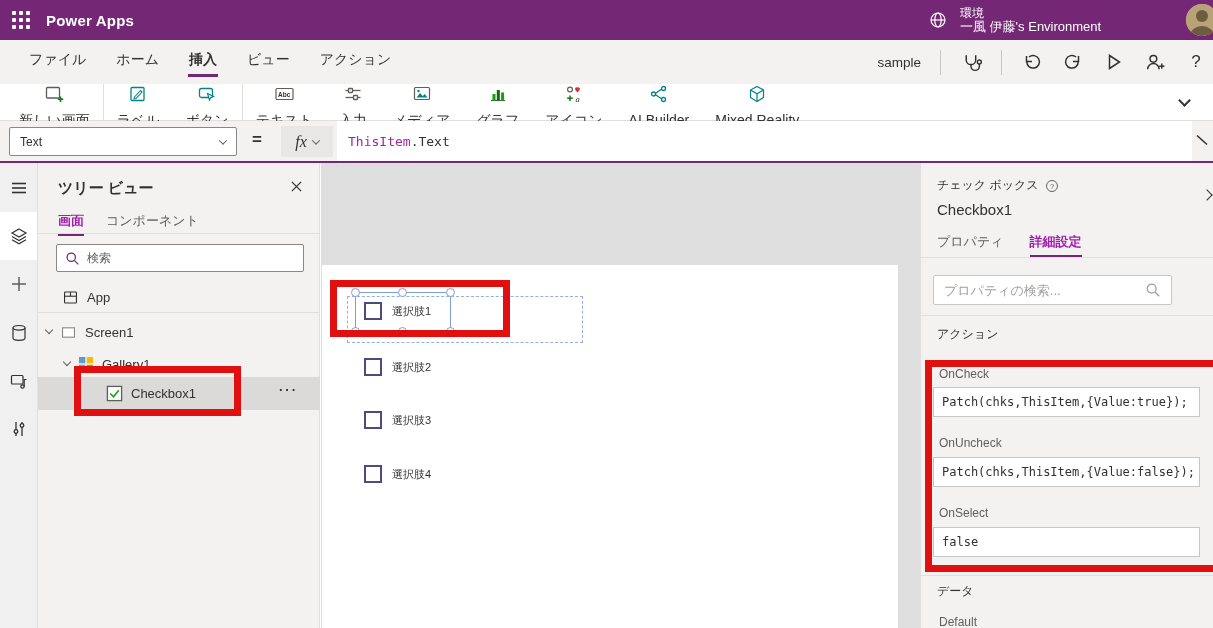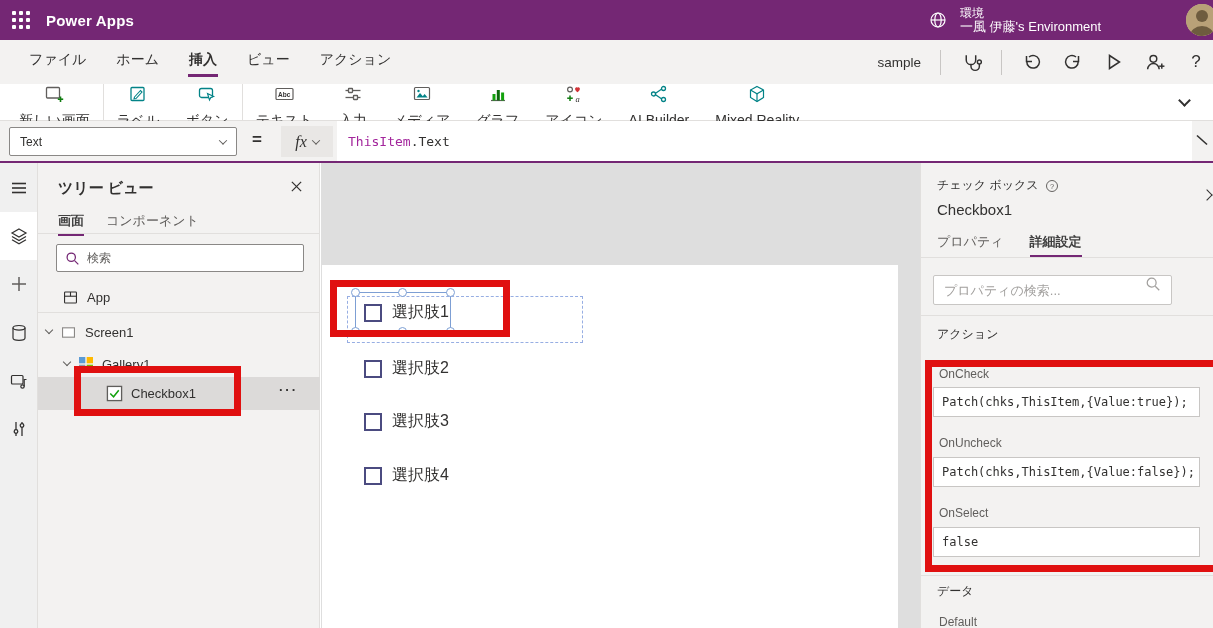--- a/index.html
+++ b/index.html
@@ -52,21 +52,21 @@
   .left-rail { position:absolute; left:0; top:163px; width:38px; height:465px; background:#f0f0f0; border-right:1px solid #e1dfdd; z-index:5; }
   .rail-item { position:absolute; left:0; width:37px; height:48px; display:flex; align-items:center; justify-content:center; cursor:pointer; }
   .rail-item.selected { background:#fff; }
 
   
   .tree-panel { position:absolute; left:38px; top:163px; width:282px; height:465px; background:#f3f2f1; border-right:1px solid #e1dfdd; }
   .tree-title { position:absolute; left:20px; top:16px; font-size:15px; font-weight:bold; }
   .tree-close { position:absolute; right:16px; top:17px; cursor:pointer; }
   .tree-tabs { position:absolute; left:20px; top:49px; display:flex; gap:22px; }
   .ttab { font-size:13px; color:#605e5c; padding-bottom:6px; position:relative; cursor:pointer; }
-  .ttab.active { color:#404040; font-weight:bold; }
+  .ttab.active { color:#a21caf; font-weight:bold; }
   .ttab.active::after { content:""; position:absolute; left:0; right:0; bottom:0; height:2.5px; background:#742774; }
   .tree-hdiv1 { position:absolute; left:0; top:70px; width:282px; height:1px; background:#e1dfdd; }
   .tree-search { position:absolute; left:18px; top:81px; width:248px; height:28px; background:#fff; border:1px solid #8a8886; border-radius:2px; display:flex; align-items:center; padding:0 8px; gap:7px; }
   .tree-search input { border:none; outline:none; flex:1; font-size:12px; color:#323130; background:transparent; font-family:inherit; }
   .tree-search input::placeholder { color:#605e5c; }
   .tree-row { position:absolute; height:28px; display:flex; align-items:center; gap:8px; font-size:13px; cursor:pointer; }
   .tree-hdiv2 { position:absolute; left:0; top:149px; width:282px; height:1px; background:#e1dfdd; }
   .row-app      { left:24px; top:120px; }
   .row-screen   { left:8px;  top:155px; }
   .row-gallery  { left:26px; top:187px; }
@@ -78,33 +78,33 @@
   
   .canvas { position:absolute; left:321px; top:163px; width:599px; height:465px; background:#dedede; }
   .screen { position:absolute; left:1px; top:102px; width:576px; height:363px; background:#fff; }
   .gallery-template { position:absolute; left:26px; top:133px; width:236px; height:47px; border:1px dashed #97aee3; }
   .sel-rect { position:absolute; left:34px; top:129px; width:96px; height:40px; border:1px solid #7d9fd4; }
   .handle { position:absolute; width:9px; height:9px; border-radius:50%; background:#fff; border:1.5px solid #7d9fd4; }
   .h-tl { left:-5px; top:-5px; } .h-tm { left:calc(50% - 5px); top:-5px; } .h-tr { right:-5px; top:-5px; }
   .h-bl { left:-5px; bottom:-5px; } .h-bm { left:calc(50% - 5px); bottom:-5px; } .h-br { right:-5px; bottom:-5px; }
   .cb { position:absolute; display:flex; align-items:center; gap:10px; cursor:pointer; }
   .cb-box { width:18px; height:18px; border:2px solid #4b4b80; background:#fff; }
-  .cb-label { font-size:16px; color:#323130; }
+  .cb-label { font-size:11px; color:#323130; }
   .cb1 { left:43px; top:139px; } .cb2 { left:43px; top:195px; } .cb3 { left:43px; top:248px; } .cb4 { left:43px; top:302px; }
   .canvas-red-rect { position:absolute; left:9px; top:117px; width:180px; height:57px; border:7px solid #e01010; z-index:10; pointer-events:none; }
 
   
   .props-panel { position:absolute; left:920px; top:163px; width:293px; height:465px; background:#f3f2f1; border-left:1px solid #e1dfdd; }
   .pp-type { position:absolute; left:16px; top:14px; font-size:12px; display:flex; align-items:center; gap:6px; }
   .pp-collapse { position:absolute; right:2px; top:22px; cursor:pointer; }
   .chev-right { width:8px; height:8px; border-right:1.6px solid #323130; border-bottom:1.6px solid #323130; transform:rotate(-45deg); display:inline-block; }
   .pp-name { position:absolute; left:16px; top:38px; font-size:15px; }
   .pp-tabs { position:absolute; left:16px; top:70px; display:flex; gap:26px; }
   .pp-hdiv1 { position:absolute; left:0; top:94px; width:293px; height:1px; background:#e1dfdd; }
-  .pp-search { position:absolute; left:12px; top:112px; width:239px; height:30px; background:#fff; border:1px solid #c8c6c4; border-radius:2px; display:flex; padding:0 10px; gap:8px; }
+  .pp-search { position:absolute; left:12px; top:112px; width:239px; height:30px; background:#fff; border:1px solid #c8c6c4; border-radius:2px; display:flex; align-items:center; padding:0 10px; gap:8px; }
   .pp-search input { border:none; outline:none; flex:1; font-size:13px; background:transparent; color:#323130; font-family:inherit; }
   .pp-search input::placeholder { color:#a19f9d; }
   .pp-hdiv2 { position:absolute; left:0; top:152px; width:293px; height:1px; background:#e1dfdd; }
   .pp-section { position:absolute; left:16px; font-size:12px; color:#323130; }
   .sec-action { top:163px; }
   .field-label { position:absolute; left:18px; font-size:12px; color:#605e5c; }
   .lab-oncheck { top:204px; } .lab-onuncheck { top:273px; } .lab-onselect { top:343px; }
   .field-box { position:absolute; left:12px; width:267px; height:30px; background:#fff; border:1px solid #c8c6c4; display:flex; align-items:center; padding:0 8px; font-family:"DejaVu Sans Mono","Liberation Mono",monospace; font-size:12px; white-space:nowrap; overflow:hidden; cursor:text; }
   .box-oncheck { top:224px; } .box-onuncheck { top:294px; } .box-onselect { top:364px; }
   .pp-hdiv3 { position:absolute; left:0; top:412px; width:293px; height:1px; background:#e1dfdd; }

